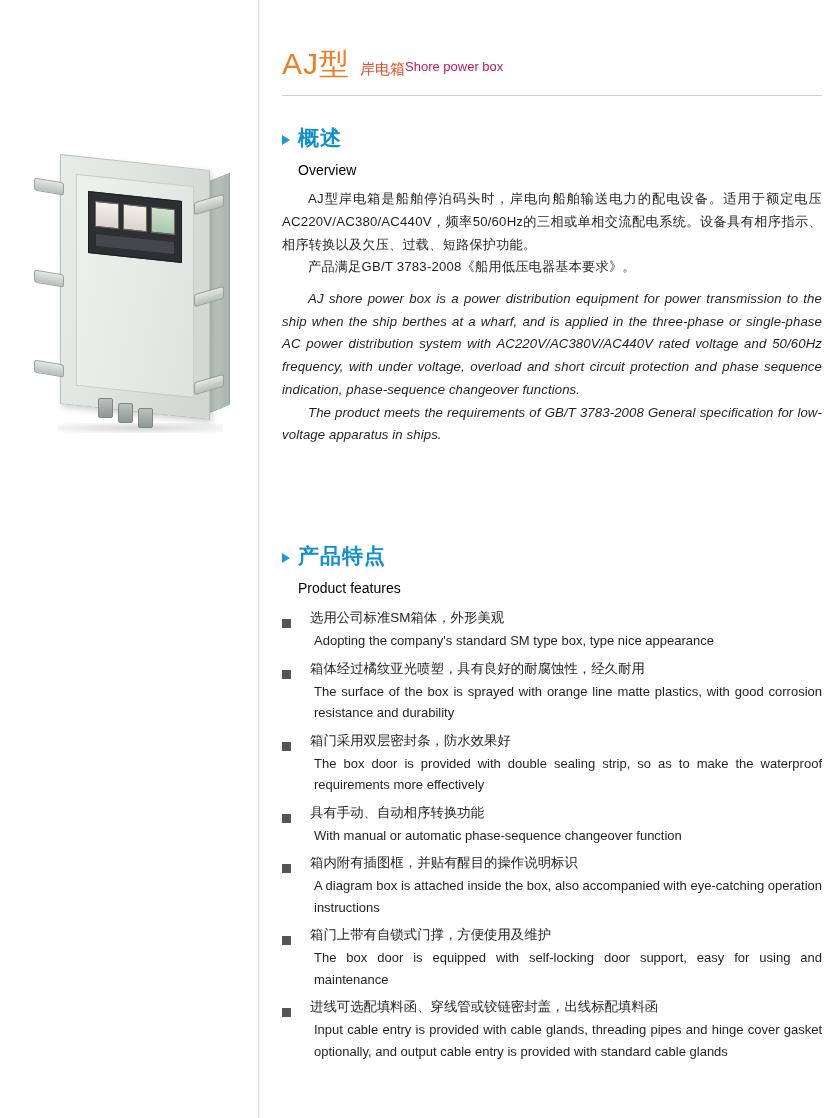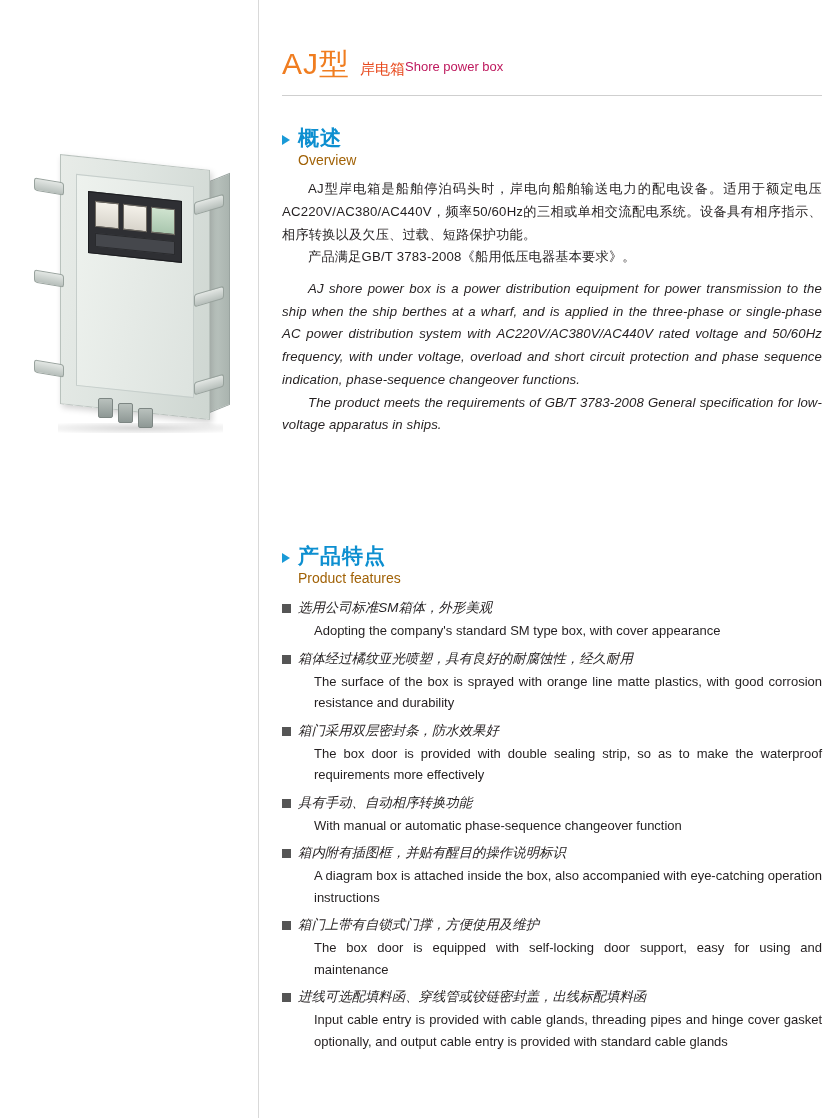--- a/index.html
+++ b/index.html
@@ -212,22 +212,22 @@
   }
   .head-text { display: flex; flex-direction: column; line-height: 1.15; }
   .head-cn {
     font-size: 21px;
     color: #0d8fd0;
     font-weight: bold;
     letter-spacing: 1px;
   }
   .head-en {
     font-size: 14px;
-    color: #a16207;
-    margin-top: 2px;
+    color: #000000;
+    margin-top: 12px;
   }
 
   .para {
     font-size: 13.2px;
     line-height: 1.72;
     color: #231f20;
     text-align: justify;
     margin: 0;
   }
   .para.cn { text-indent: 26px; letter-spacing: 0.2px; }
@@ -238,23 +238,22 @@
 
   
   .feature-list {
     list-style: none;
     margin: 0;
     padding: 0;
   }
   .feature-item { margin-bottom: 7px; }
   .feature-cn-row {
     display: flex;
-    align-items: flex-start;
-    gap: 7px;
-    font-style: italic;
+    align-items: flex-end;
+    gap: 19px;
   }
   .bullet-square {
     width: 9px;
     height: 9px;
     background: #555555;
     margin-top: 6px;
     flex: none;
   }
   .feature-cn {
     font-size: 13.4px;
@@ -344,21 +343,21 @@
           <span class="head-en">Product features</span>
         </span>
       </div>
 
       <ul class="feature-list" style="margin-top:12px;">
         <li class="feature-item">
           <div class="feature-cn-row">
             <span class="bullet-square"></span>
             <span class="feature-cn">选用公司标准SM箱体，外形美观</span>
           </div>
-          <div class="feature-en">Adopting the company's standard SM type box, with cover appearance</div>
+          <div class="feature-en">Adopting the company's standard SM type box, type nice appearance</div>
         </li>
         <li class="feature-item">
           <div class="feature-cn-row">
             <span class="bullet-square"></span>
             <span class="feature-cn">箱体经过橘纹亚光喷塑，具有良好的耐腐蚀性，经久耐用</span>
           </div>
           <div class="feature-en">The surface of the box is sprayed with orange line matte plastics, with good corrosion resistance and durability</div>
         </li>
         <li class="feature-item">
           <div class="feature-cn-row">

